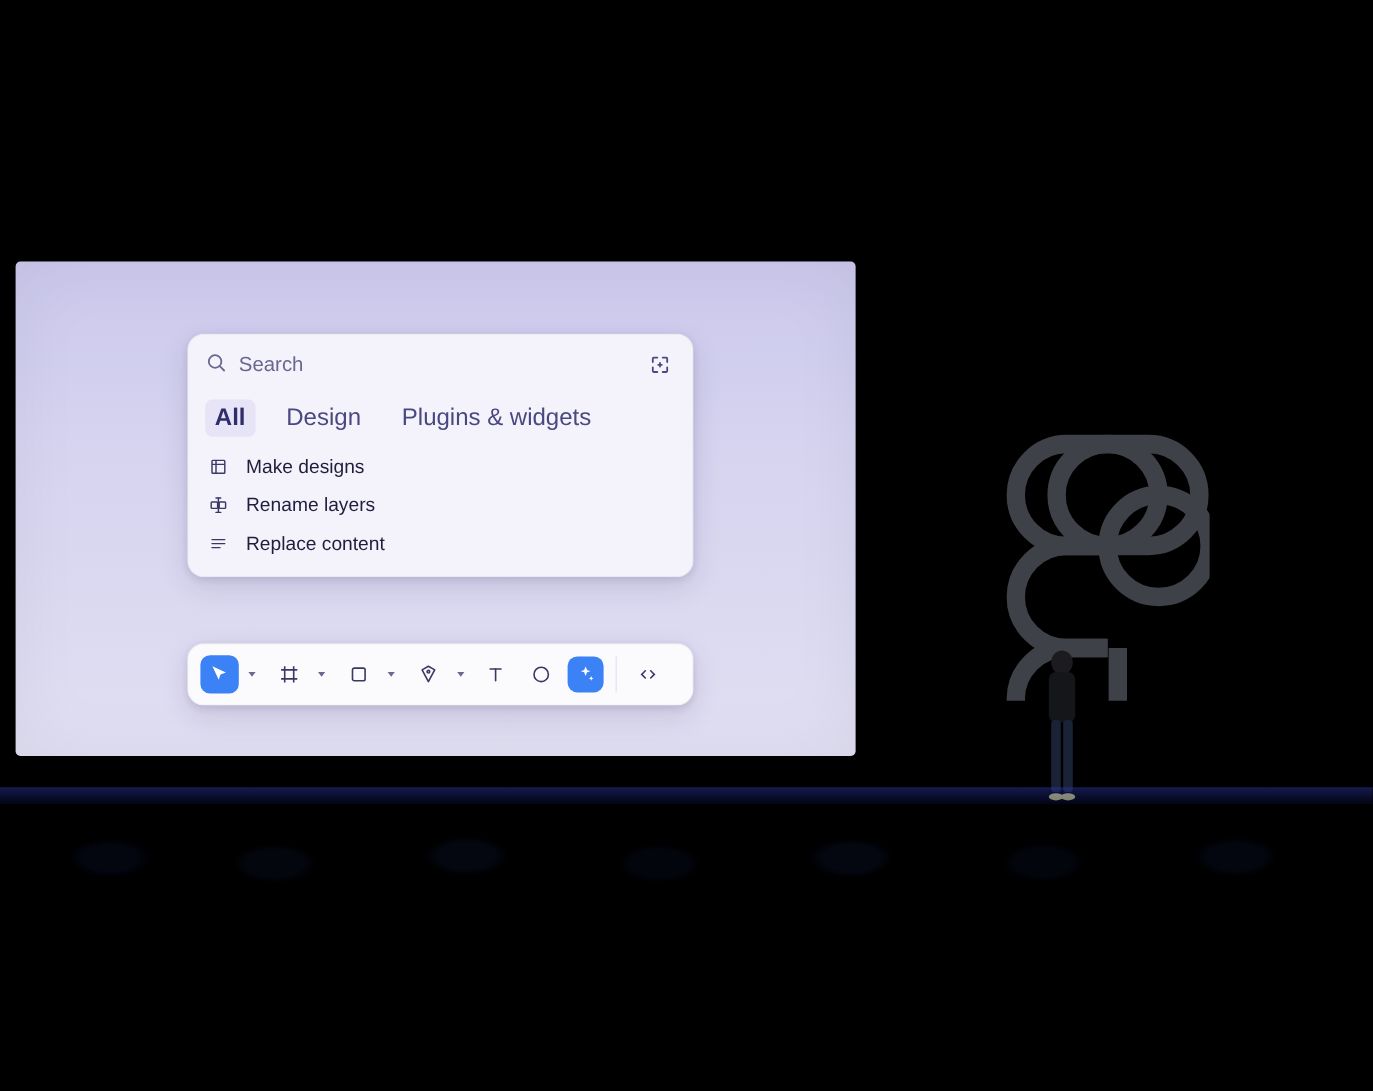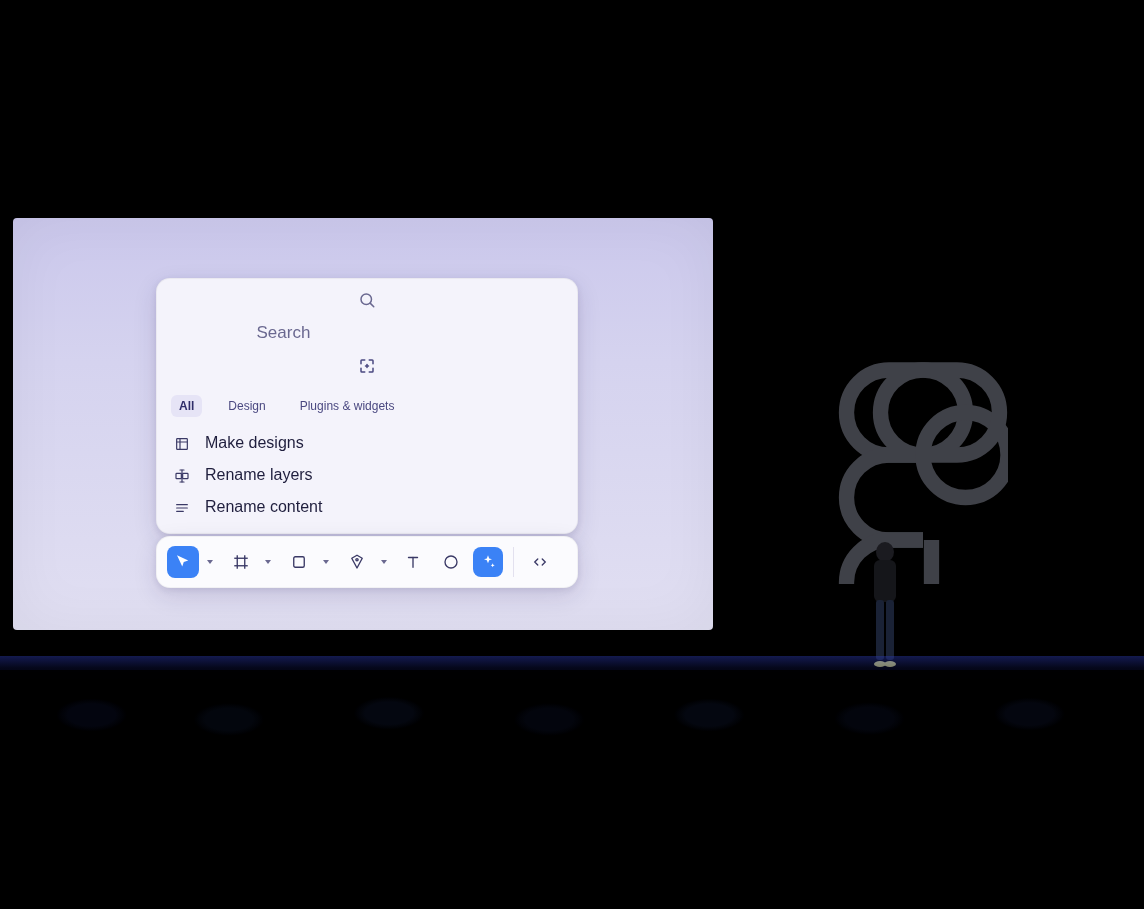--- a/index.html
+++ b/index.html
@@ -33,37 +33,36 @@
       width: 422px;
       background: #f4f3fb;
       border-radius: 14px;
       box-shadow: 0 2px 6px rgba(30,20,80,.10), 0 8px 24px rgba(30,20,80,.12);
       border: 1px solid rgba(0,0,0,.04);
       overflow: hidden;
     }
     .search-row{
       display:flex; align-items:center; gap:10px;
       padding: 12px 14px 10px 14px;
-      flex-direction: column;
     }
     .search-row svg{flex:0 0 18px;}
     .search-input{
       flex:1; font-size:17px; color:#2b2a4a; background:transparent; border:0; outline:0;
     }
     .search-input::placeholder{ color:#6a6890; }
     .expand-btn{
       width:26px;height:26px;display:flex;align-items:center;justify-content:center;border-radius:6px;
     }
-    .tabs{ display:flex; gap:18px; padding: 6px 14px 10px 14px; font-size:12px; color:#4a4880;}
+    .tabs{ display:flex; gap:18px; padding: 6px 14px 10px 14px; font-size:20px; color:#4a4880;}
     .tab{ padding:4px 8px; border-radius:6px; cursor:pointer;}
     .tab.active{ background:#e6e4f6; color:#2f2d6a; font-weight:600;}
     .section-label{ font-size:13px; color:#7a78a8; padding: 2px 14px 6px 14px;}
     .items{ padding: 0 8px 10px 8px; }
     .item{
-      display:flex; align-items:flex-end; gap:14px;
+      display:flex; align-items:flex-start; gap:14px;
       padding:7px 8px; border-radius:8px; cursor:pointer;
       color:#1f1e3d; font-size:16px;
     }
     .item .it-icon{ width:18px; display:flex; align-items:center; justify-content:center; color:#3a3966;}
 
     
     .toolbar{
       position:absolute;
       left:156px; top:536px;
       width:422px; height:52px;
@@ -173,21 +172,21 @@
         <span>Rename layers</span>
       </div>
       <div class="item">
         <span class="it-icon">
           <svg width="16" height="16" viewBox="0 0 24 24" fill="none" stroke="currentColor" stroke-width="1.8" stroke-linecap="round">
               <line x1="4" y1="7" x2="20" y2="7"></line>
               <line x1="4" y1="12" x2="20" y2="12"></line>
               <line x1="4" y1="17" x2="14" y2="17"></line>
             </svg>
         </span>
-        <span>Rename content</span>
+        <span>Replace content</span>
       </div>
     </div>
   </div>
 
   <div class="toolbar">
     <div class="tgroup">
       <span class="tbtn active">
         <svg width="18" height="18" viewBox="0 0 24 24" fill="currentColor">
             <path d="M4 3l15 7-6 2-2 6-7-15z"></path>
           </svg>

